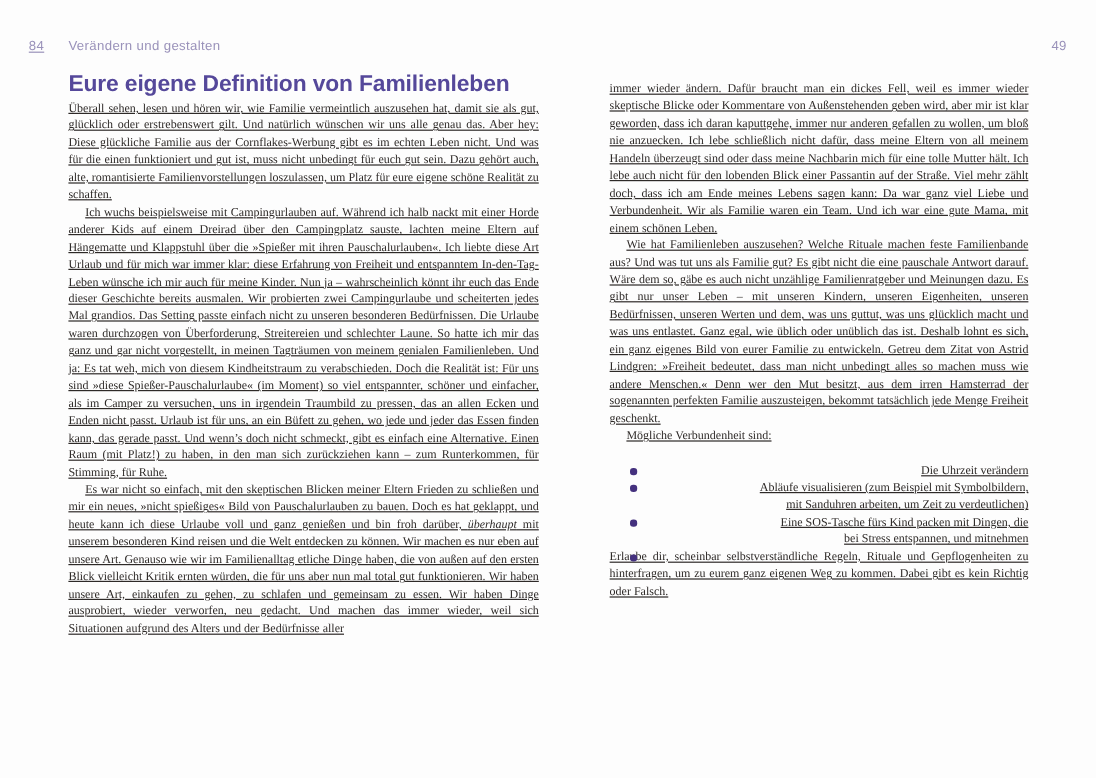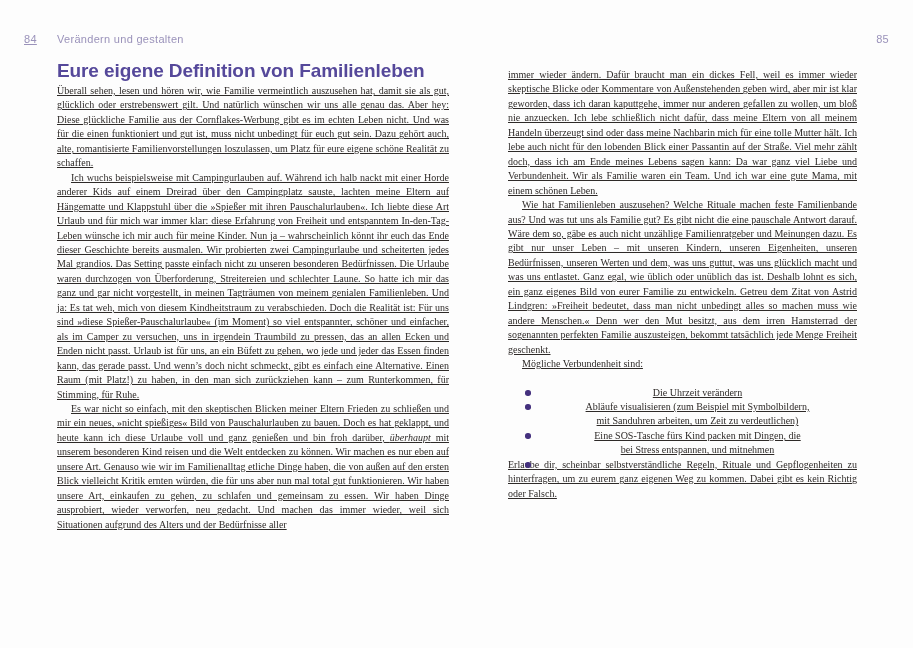--- a/index.html
+++ b/index.html
@@ -59,21 +59,21 @@
     hyphens: auto;
     text-decoration: underline;
     -webkit-hyphens: auto;
   }
   #left-body  { left: 57px;  top: 84px; width: 392px; }
   #right-body { left: 508px; top: 68px;  width: 349px; }
   .text-col p { margin: 0; }
   .text-col p.indent { text-indent: 14px; }
   .bullet-list {
     margin-top: 14px;
-    text-align: center;
+    text-align: right;
   }
   .bullet-item {
     position: relative;
     padding-left: 30px;
     margin: 0;
   }
   .bullet-dot {
     position: absolute;
     left: 17px;
     top: 4.5px;
@@ -85,21 +85,21 @@
   .closing { margin-top: 14px; }
   em { font-style: italic; }
 </style>
 </head>
 <body>
 
 <span id="folio-left" class="running-head">84</span>
 <span id="head-left" class="running-head">Verändern und gestalten</span>
 
 <div id="head-right-wrap">
-  <span>85</span>
+  <span>49</span>
 </div>
 
 <h1 id="section-heading" style="margin:0;">Eure eigene Definition von Familienleben</h1>
 
 <div id="left-body" class="text-col">
   <p>Überall sehen, lesen und hören wir, wie Familie vermeintlich auszusehen hat, damit sie als gut, glücklich oder erstrebenswert gilt. Und natürlich wünschen wir uns alle genau das. Aber hey: Diese glückliche Familie aus der Cornflakes-Werbung gibt es im echten Leben nicht. Und was für die einen funktioniert und gut ist, muss nicht unbedingt für euch gut sein. Dazu gehört auch, alte, romantisierte Familienvorstellungen loszulassen, um Platz für eure eigene schöne Realität zu schaffen.</p>
   <p class="indent">Ich wuchs beispielsweise mit Campingurlauben auf. Während ich halb nackt mit einer Horde anderer Kids auf einem Dreirad über den Campingplatz sauste, lachten meine Eltern auf Hängematte und Klappstuhl über die »Spießer mit ihren Pauschalurlauben«. Ich liebte diese Art Urlaub und für mich war immer klar: diese Erfahrung von Freiheit und entspanntem In-den-Tag-Leben wünsche ich mir auch für meine Kinder. Nun ja – wahrscheinlich könnt ihr euch das Ende dieser Geschichte bereits ausmalen. Wir probierten zwei Campingurlaube und scheiterten jedes Mal grandios. Das Setting passte einfach nicht zu unseren besonderen Bedürfnissen. Die Urlaube waren durchzogen von Überforderung, Streitereien und schlechter Laune. So hatte ich mir das ganz und gar nicht vorgestellt, in meinen Tagträumen von meinem genialen Familienleben. Und ja: Es tat weh, mich von diesem Kindheitstraum zu verabschieden. Doch die Realität ist: Für uns sind »diese Spießer-Pauschalurlaube« (im Moment) so viel entspannter, schöner und einfacher, als im Camper zu versuchen, uns in irgendein Traumbild zu pressen, das an allen Ecken und Enden nicht passt. Urlaub ist für uns, an ein Büfett zu gehen, wo jede und jeder das Essen finden kann, das gerade passt. Und wenn’s doch nicht schmeckt, gibt es einfach eine Alternative. Einen Raum (mit Platz!) zu haben, in den man sich zurückziehen kann – zum Runterkommen, für Stimming, für Ruhe.</p>
   <p class="indent">Es war nicht so einfach, mit den skeptischen Blicken meiner Eltern Frieden zu schließen und mir ein neues, »nicht spießiges« Bild von Pauschalurlauben zu bauen. Doch es hat geklappt, und heute kann ich diese Urlaube voll und ganz genießen und bin froh darüber, <em>überhaupt</em> mit unserem besonderen Kind reisen und die Welt entdecken zu können. Wir machen es nur eben auf unsere Art. Genauso wie wir im Familienalltag etliche Dinge haben, die von außen auf den ersten Blick vielleicht Kritik ernten würden, die für uns aber nun mal total gut funktionieren. Wir haben unsere Art, einkaufen zu gehen, zu schlafen und gemeinsam zu essen. Wir haben Dinge ausprobiert, wieder verworfen, neu gedacht. Und machen das immer wieder, weil sich Situationen aufgrund des Alters und der Bedürfnisse aller</p>
 </div>
 

